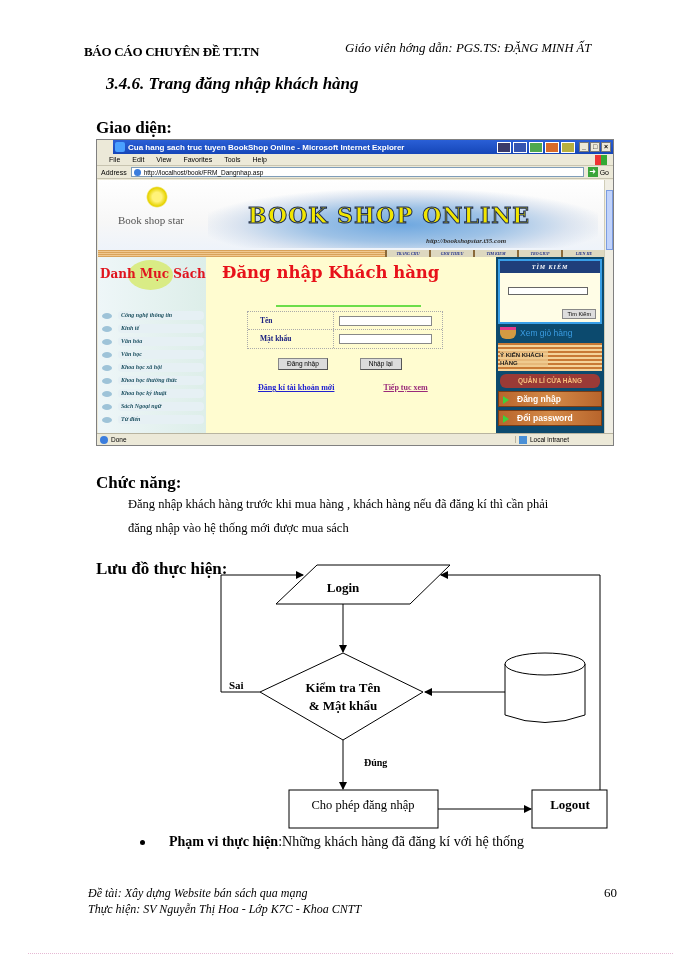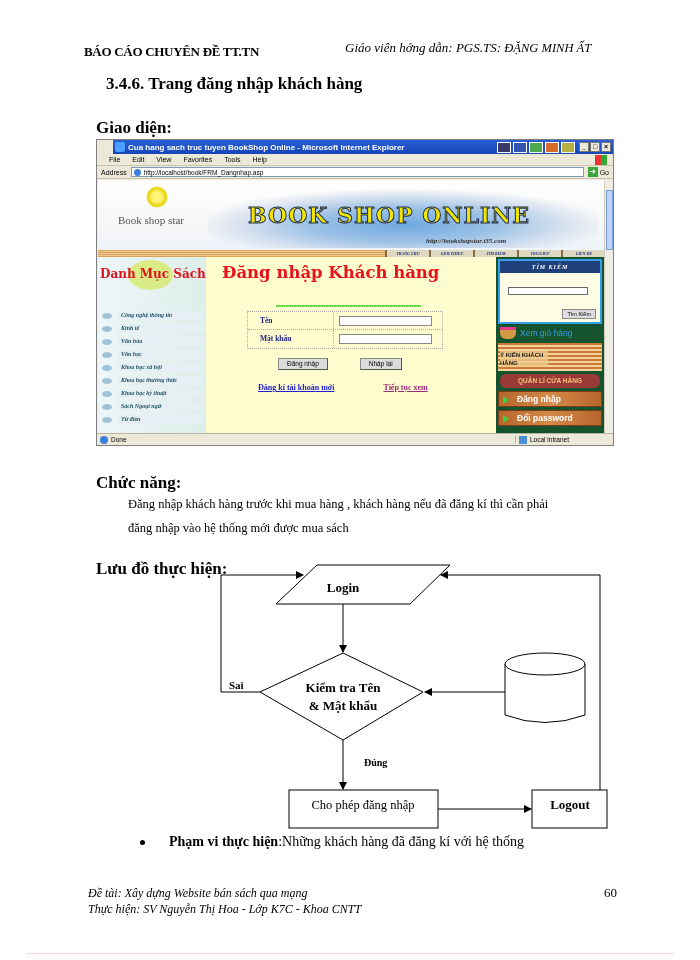--- a/index.html
+++ b/index.html
@@ -3,21 +3,21 @@
 <meta charset="utf-8">
 <style>
   * { box-sizing: border-box; margin: 0; padding: 0; }
   html, body { width: 700px; height: 960px; background: #ffffff; overflow: hidden; }
   body { position: relative; font-family: "Liberation Serif", serif; color: #000; }
   .abs { position: absolute; }
 
   .hdr-left { left: 84px; top: 44px; font-size: 13px; font-weight: bold; letter-spacing: -0.3px; }
   .hdr-right { left: 345px; top: 40px; font-size: 13px; font-style: italic; }
   .hdr-right .name { font-size: 12.5px; }
-  .sec-title { left: 106px; top: 74px; font-size: 17px; font-weight: bold; }
+  .sec-title { left: 106px; top: 74px; font-size: 17px; font-weight: bold; font-style: italic; }
   .h2 { font-size: 17px; font-weight: bold; margin-top: 11px; }
 
   
   .browser { left: 96px; top: 139px; width: 518px; height: 307px; border: 1px solid #808080; background: #ece9d8; overflow: hidden; }
   .titlebar { height: 14px; background: linear-gradient(#2a5fd6, #1546b8); color: #fff; font-family: "Liberation Sans", sans-serif; font-size: 8px; font-weight: bold; display: flex; align-items: center; padding-left: 2px; margin-left: 16px; }
   .titlebar .ie { width: 10px; height: 10px; background: #4aa0ff; border-radius: 2px; margin-right: 3px; }
   .titlebar .spacer { flex: 1; }
   .tb-icons { display: flex; gap: 2px; margin-right: 4px; }
   .tb-icons span { width: 14px; height: 11px; border: 1px solid #fff; }
   .winbtns { display: flex; gap: 1px; margin-right: 2px; }
@@ -58,21 +58,21 @@
   .lrow:last-child { border-bottom: none; }
   .lrow .k { width: 86px; font-size: 7.5px; font-weight: bold; color: #1a2080; padding-left: 12px; line-height: 18px; border-right: 1px dotted #aaa; }
   .lrow .v { flex: 1; display: flex; align-items: center; padding-left: 5px; }
   .lrow input { width: 93px; height: 10px; border: 1px solid #888; background: #fff; font-size: 6px; }
   .btn-row { position: absolute; left: 72px; top: 101px; display: flex; gap: 32px; }
   .wbtn { height: 12px; font-family: "Liberation Sans", sans-serif; font-size: 6.5px; background: #dcdcdc; border: 1px solid #888; border-right-color: #555; border-bottom-color: #555; padding: 0 8px; line-height: 10px; }
   .links { position: absolute; left: 52px; top: 126px; display: flex; gap: 13px; font-size: 8px; font-weight: bold; }
   .links .reg { color: #2020d0; text-decoration: underline; }
   .links .cont { color: #9a2a7a; text-decoration: underline; margin-left: 36px; }
 
-  .rightcol { position: absolute; left: 398px; top: 77px; width: 109px; height: 197px; background: #14532d; }
+  .rightcol { position: absolute; left: 398px; top: 77px; width: 109px; height: 197px; background: #0c4a6e; }
   .search-box { position: absolute; left: 2px; top: 2px; width: 104px; height: 65px; border: 2px solid #39a0e8; background: #fffde6; }
   .search-head { height: 12px; background: #1f3f7a; color: #fff; font-size: 6px; font-weight: bold; font-style: italic; text-align: center; line-height: 12px; letter-spacing: 1px; }
   .search-input { position: absolute; left: 8px; top: 26px; width: 80px; height: 8px; background: #fff; border: 1px solid #666; }
   .search-btn { position: absolute; right: 4px; bottom: 3px; font-size: 5.5px; font-family: "Liberation Sans", sans-serif; background: #ddd; border: 1px solid #888; padding: 0 4px; line-height: 8px; }
   .cart { position: absolute; left: 4px; top: 70px; display: flex; align-items: center; gap: 4px; }
   .cart .basket { width: 16px; height: 12px; background: #d29a42; border-radius: 0 0 6px 6px; border-top: 3px solid #e33a8a; }
   .cart .lbl { font-family: "Liberation Sans", sans-serif; font-size: 8.5px; color: #3a9be0; }
   .ykien { position: absolute; left: 2px; top: 86px; width: 104px; height: 28px; background: repeating-linear-gradient(180deg, #c87a36 0 2px, #f4d39a 2px 4px); }
   .ykien .lbl { position: absolute; left: 2px; top: 8px; font-family: "Liberation Sans", sans-serif; font-size: 6px; font-weight: bold; color: #1a1a1a; line-height: 8px; background: rgba(238,200,140,0.8); width: 48px; }
   .qlch { position: absolute; left: 4px; top: 117px; width: 100px; height: 14px; border-radius: 6px; background: #9a3a36; color: #f7c07c; font-family: "Liberation Sans", sans-serif; font-size: 6.5px; font-weight: bold; text-align: center; line-height: 14px; }

